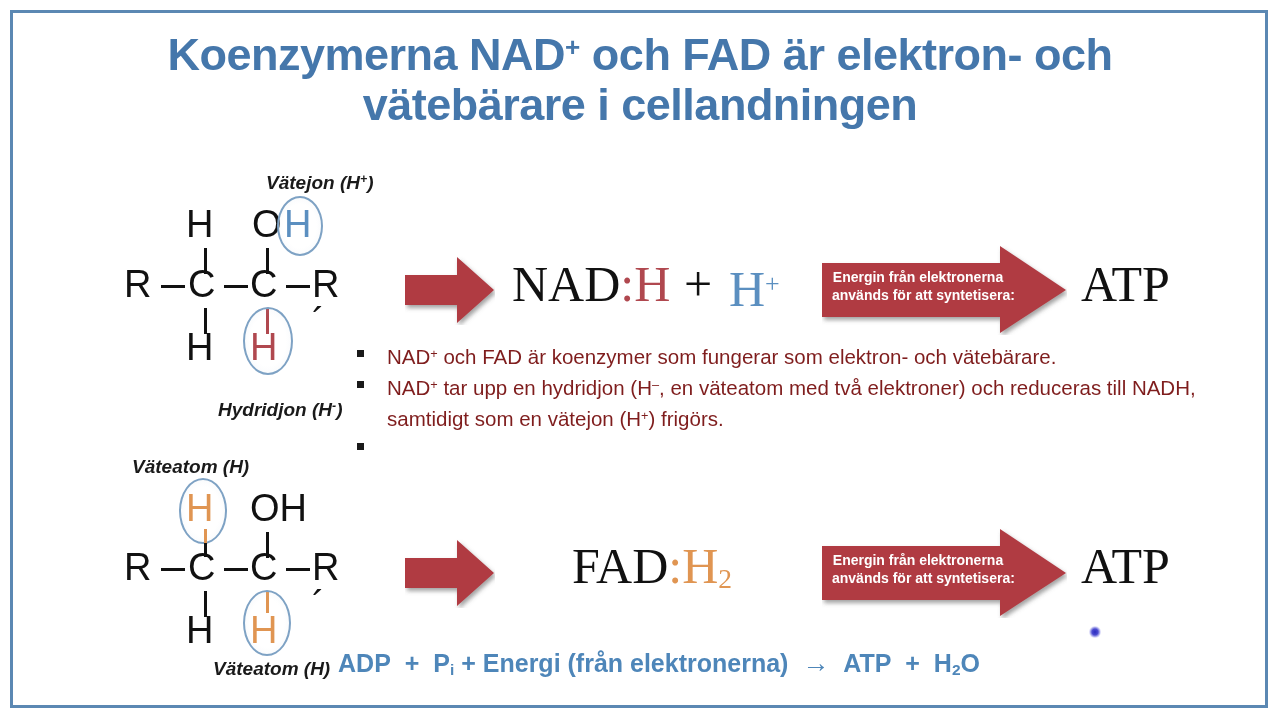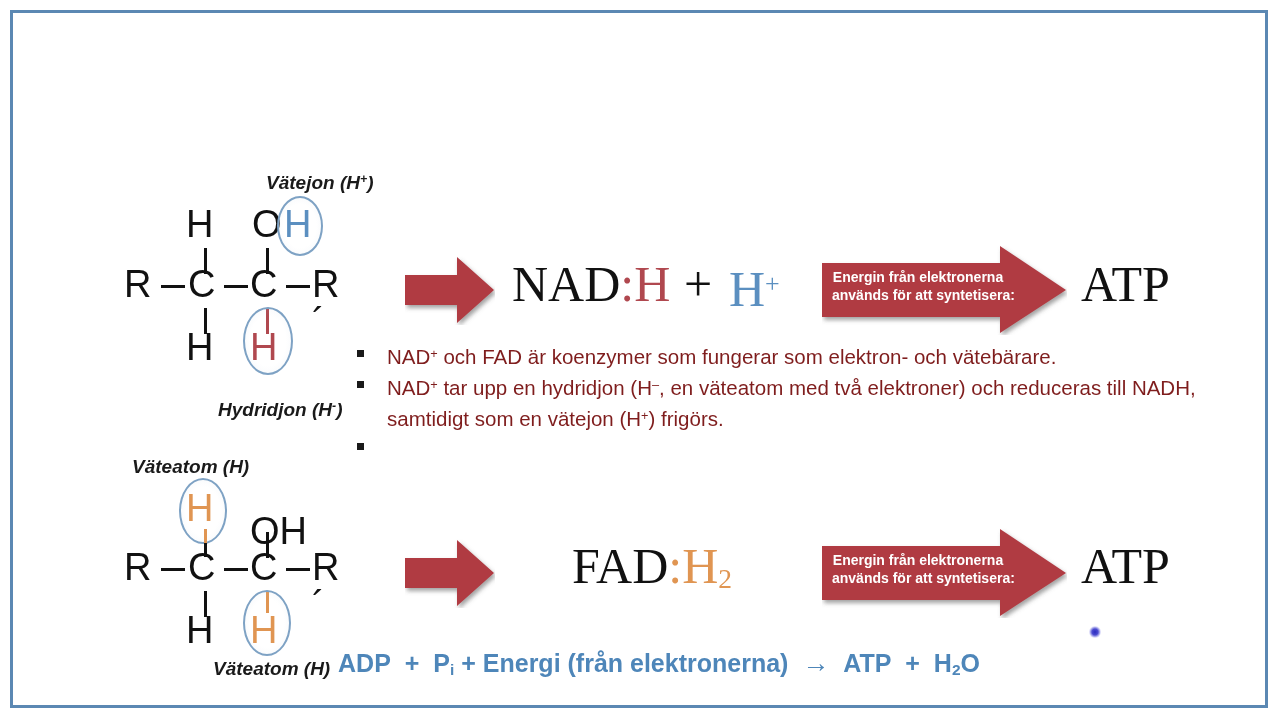--- a/index.html
+++ b/index.html
@@ -181,21 +181,23 @@
   }
 </style>
 </head>
 <body>
 
 <div id="slide">
 
   <div id="frame"></div>
 
   <div id="title">
+    <span><span>Koenzymerna NAD</span><sup>+</sup><span> och FAD är elektron- och</span></span>
     <br>
+    <span>vätebärare i cellandningen</span>
   </div>
 
   <div class="molecule">
 
     <div class="mol-label" style="left:266px; top:172px;"><span>Vätejon (H</span><sup>+</sup><span>)</span></div>
 
     <div class="atom" style="left:186px; top:205px;">H</div>
     <div class="atom" style="left:252px; top:205px;">O</div>
     <div class="atom blue" style="left:284px; top:205px;">H</div>
     <div class="ellipse" style="left:277px; top:196px; width:42px; height:56px;"></div>
@@ -219,21 +221,21 @@
     <div class="ellipse" style="left:243px; top:307px; width:46px; height:64px;"></div>
 
     <div class="mol-label" style="left:218px; top:399px;"><span>Hydridjon (H</span><sup>-</sup><span>)</span></div>
   </div>
 
   <div class="molecule">
 
     <div class="mol-label" style="left:132px; top:456px;">Väteatom (H)</div>
 
     <div class="atom orange" style="left:186px; top:489px;">H</div>
-    <div class="atom" style="left:250px; top:512px;text-align:right;">OH</div>
+    <div class="atom" style="left:250px; top:489px;text-align:right;">OH</div>
     <div class="ellipse" style="left:179px; top:478px; width:44px; height:62px;"></div>
 
     <div class="bond-v orange" style="left:204px; top:529px; height:18px;"></div>
     <div class="bond-v" style="left:204px; top:543px; height:14px;"></div>
     <div class="bond-v" style="left:266px; top:532px; height:26px;"></div>
 
     <div class="atom" style="left:124px; top:548px;">R</div>
     <div class="bond-h" style="left:161px; top:568px; width:24px;"></div>
     <div class="atom" style="left:188px; top:548px;">C</div>
     <div class="bond-h" style="left:224px; top:568px; width:24px;"></div>

